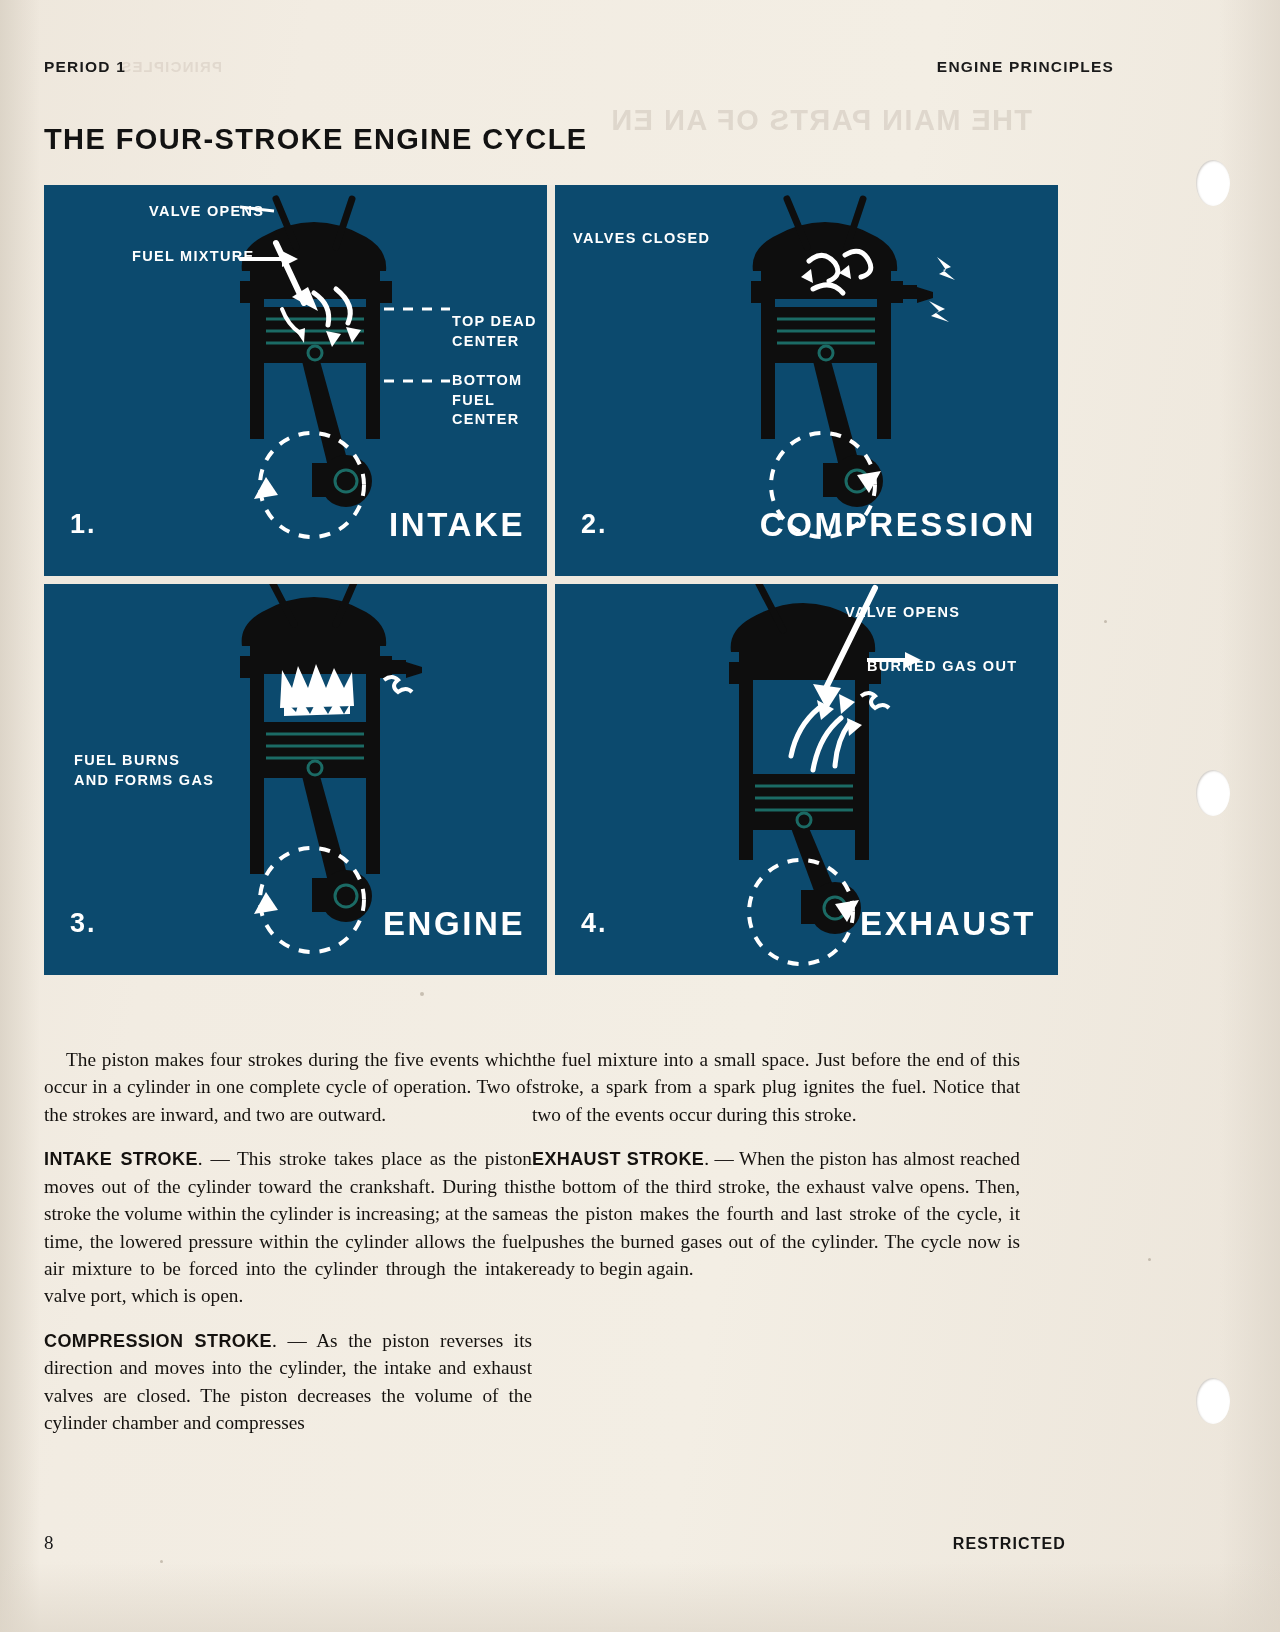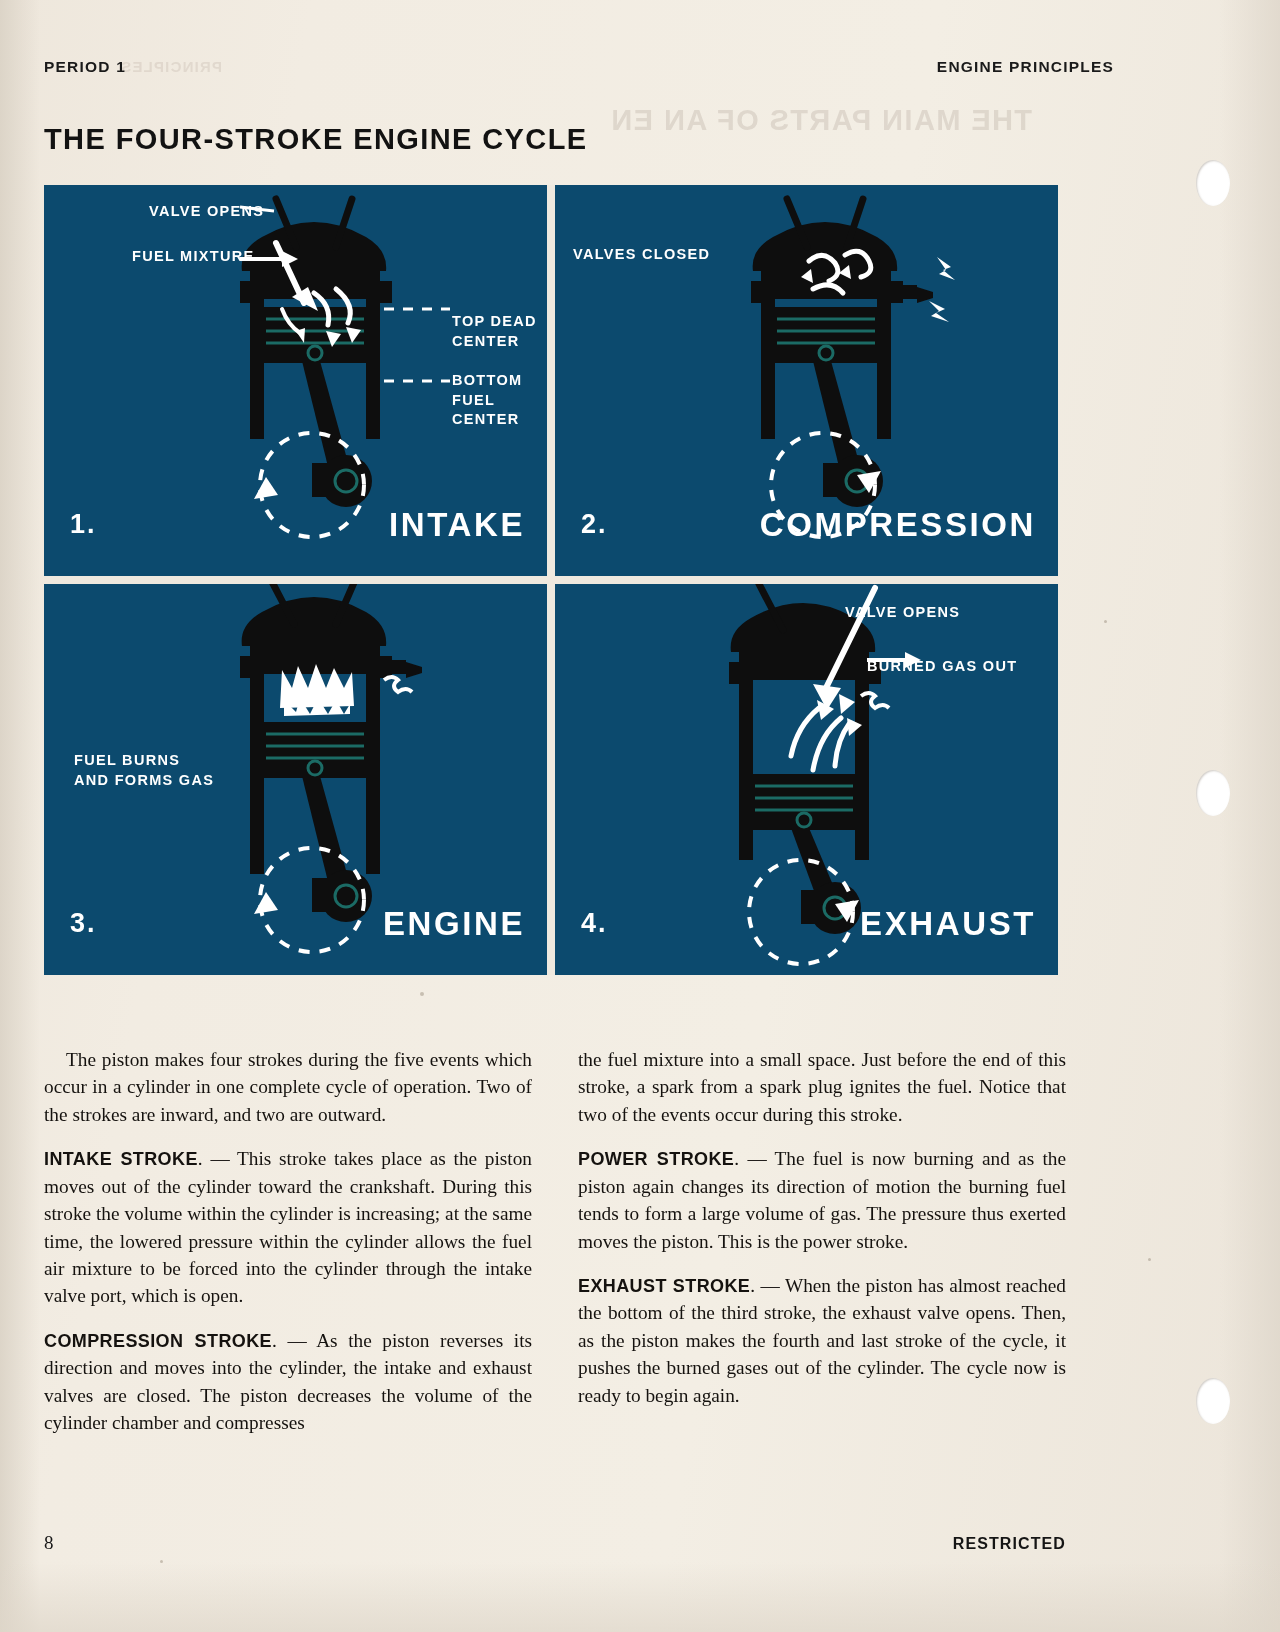--- a/index.html
+++ b/index.html
@@ -145,21 +145,20 @@
     white-space: pre-line;
   }
   .svg-wrap { position: absolute; inset: 0; }
 
   
   .columns {
     position: absolute;
     left: 44px; top: 1046px;
     width: 1022px;
     display: flex;
-    gap: 46px;
   }
   .col { width: 488px; }
   .col p {
     margin: 0 0 17px 0;
     font-family: "Liberation Serif", serif;
     font-size: 19.3px;
     line-height: 1.42;
     color: #15120f;
     text-align: justify;
     text-justify: inter-word;
@@ -344,21 +343,21 @@
           <path d="M284 88 l12 6 l-2 -14 z" fill="#ffffff"></path>
 
           <g fill="#ffffff">
             <path d="M382 72 l14 10 l-8 3 l12 10 l-16 -6 l7 -4 z"></path>
             <path d="M374 116 l16 8 l-9 4 l13 9 l-18 -6 l8 -5 z"></path>
           </g>
           <circle cx="268" cy="300" r="52" fill="none" stroke="#ffffff" stroke-width="4" stroke-dasharray="11 10"></circle>
           <path d="M314 308 l12 -22 l-24 4 z" fill="#ffffff"></path>
         </svg>
       </div>
-      <div class="lbl" style="left:18px; top:60px;">VALVES CLOSED</div>
+      <div class="lbl" style="left:18px; top:44px;">VALVES CLOSED</div>
       <div class="panel-num">2.</div>
       <div class="panel-name">COMPRESSION</div>
     </div>
 
     <div class="panel">
       <div class="svg-wrap">
         <svg viewBox="0 0 503 391" width="100%" height="100%" preserveAspectRatio="none">
           <g fill="#0e0e0e">
             <path d="M218 28 q52 -30 104 0 q22 13 20 34 l-144 0 q-3 -21 20 -34 z"></path>
             <rect x="206" y="62" width="130" height="28"></rect>
@@ -463,21 +462,20 @@
   </div>
 
   <div class="columns">
     <div class="col">
       <p class="indent"><span>The piston makes four strokes during the five events which occur in a cylinder in one complete cycle of operation. Two of the strokes are inward, and two are outward.</span></p>
       <p><b>INTAKE STROKE</b><span>. — This stroke takes place as the piston moves out of the cylinder toward the crankshaft. During this stroke the volume within the cylinder is increasing; at the same time, the lowered pressure within the cylinder allows the fuel air mixture to be forced into the cylinder through the intake valve port, which is open.</span></p>
       <p><b>COMPRESSION STROKE</b><span>. — As the piston reverses its direction and moves into the cylinder, the intake and exhaust valves are closed. The piston decreases the volume of the cylinder chamber and compresses</span></p>
     </div>
     <div class="col">
       <p><span>the fuel mixture into a small space. Just before the end of this stroke, a spark from a spark plug ignites the fuel. Notice that two of the events occur during this stroke.</span></p>
-      <p><b>POWER STROKE</b><span>. — The fuel is now burning and as the piston again changes its direction of motion the burning fuel tends to form a large volume of gas. The pressure thus exerted moves the piston. This is the power stroke.</span></p>
       <p><b>EXHAUST STROKE</b><span>. — When the piston has almost reached the bottom of the third stroke, the exhaust valve opens. Then, as the piston makes the fourth and last stroke of the cycle, it pushes the burned gases out of the cylinder. The cycle now is ready to begin again.</span></p>
     </div>
   </div>
 
   <footer class="bottom">
     <div class="pg">8</div>
     <div class="restricted">RESTRICTED</div>
   </footer>
 </div>
 

